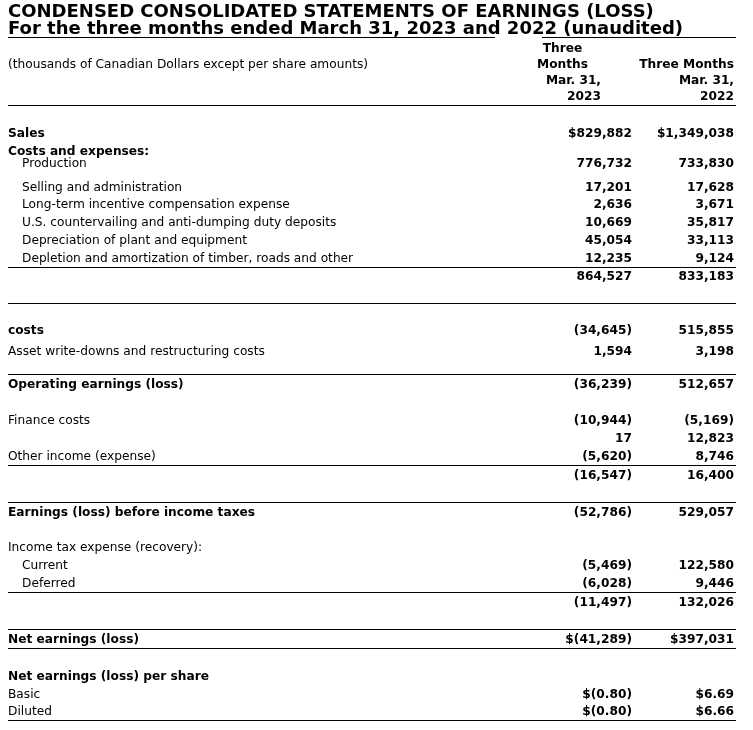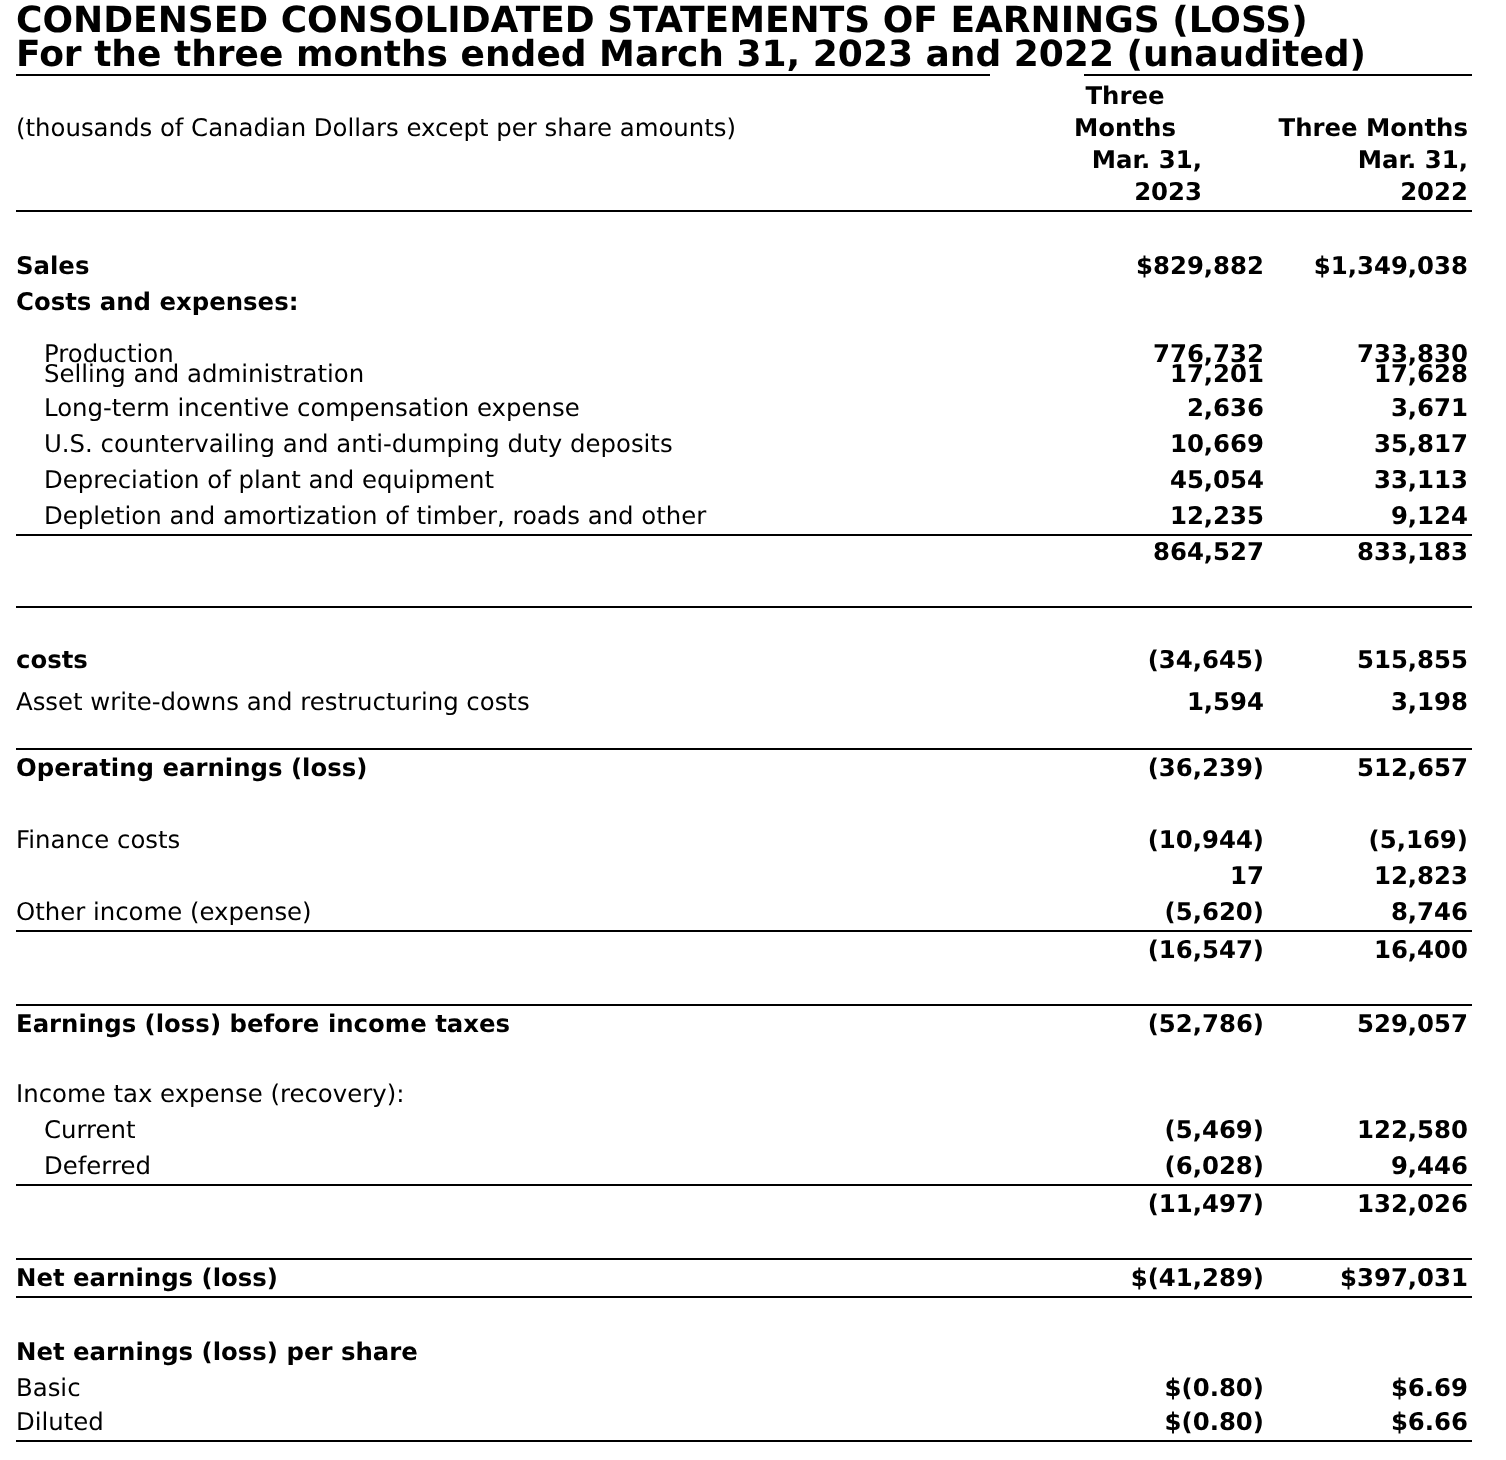--- a/index.html
+++ b/index.html
@@ -61,21 +61,21 @@
 <div class="rule full" style="top:105px;"></div>
 
 <div class="row" style="top:124px;">
   <span class="label bold">Sales</span>
   <span class="v1">$829,882</span>
   <span class="v2">$1,349,038</span>
 </div>
 <div class="row" style="top:142px;">
   <span class="label bold">Costs and expenses:</span>
 </div>
-<div class="row" style="top:168px;">
+<div class="row" style="top:154px;">
   <span class="label indent">Production</span>
   <span class="v1">776,732</span>
   <span class="v2">733,830</span>
 </div>
 <div class="row" style="top:178px;">
   <span class="label indent">Selling and administration</span>
   <span class="v1">17,201</span>
   <span class="v2">17,628</span>
 </div>
 <div class="row" style="top:195px;">

